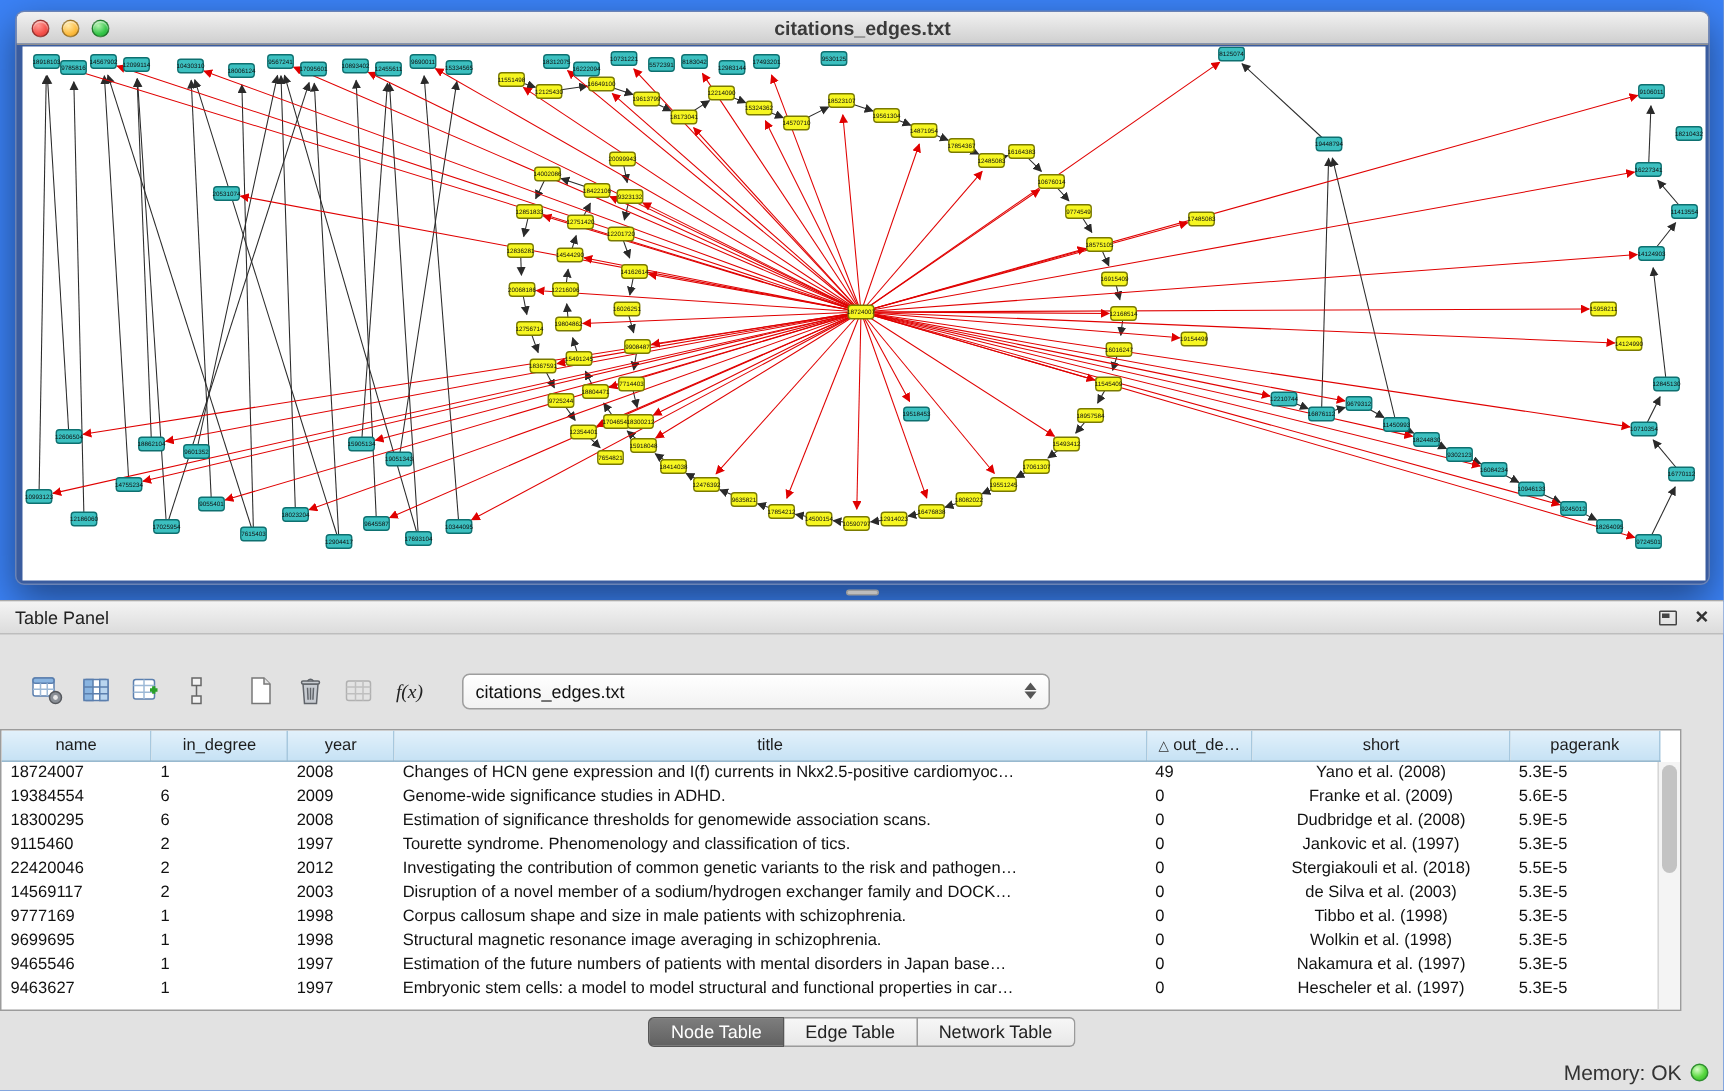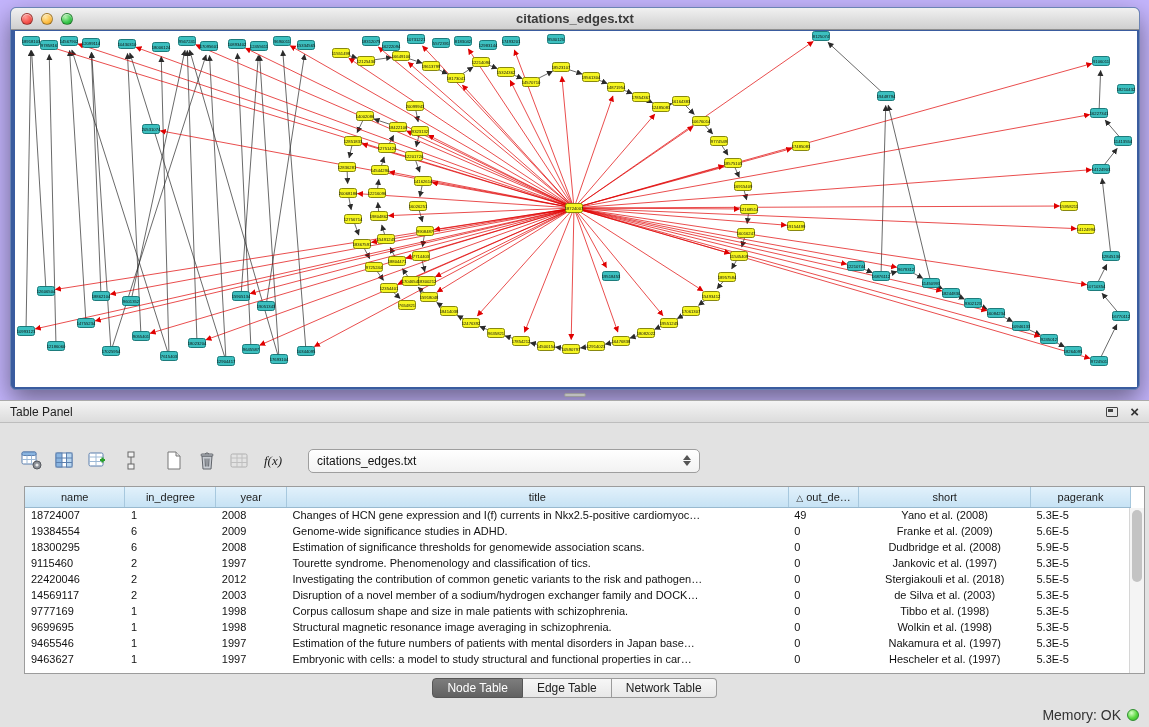--- a/index.html
+++ b/index.html
@@ -1,17 +1,17 @@
 <!DOCTYPE html>
 <html><head>
 <meta charset="utf-8">
 <style>
   * { margin:0; padding:0; box-sizing:border-box; }
   body { font-family:"Liberation Sans", sans-serif; background:#e7e7e7; }
-  .desktop { position:relative; width:1149px; height:727px; background:#c4b5fd; overflow:hidden; }
+  .desktop { position:relative; width:1149px; height:727px; background:#3b82f6; overflow:hidden; }
 
   
   .gwindow { position:absolute; left:10px; top:7px; width:1130px; height:383px;
              border-radius:6px; background:#3a5c9f; box-shadow:0 10px 26px rgba(0,0,0,.45);
              border:1px solid #6b83b5; }
   .titlebar { height:22px; border-radius:5px 5px 0 0;
               background:linear-gradient(#f1f1f1,#cfcfcf); border-bottom:1px solid #8f8f8f;
               display:flex; align-items:center; justify-content:center; position:relative; }
   .title { font-size:13px; font-weight:600; color:#3a3a3a; }
   .lights { position:absolute; left:10px; top:5px; display:flex; gap:8px; }
@@ -47,21 +47,21 @@
   .fx { font-size:13px; font-style:italic; color:#222; font-family:"Liberation Serif", serif; }
   .combo { margin-left:16px; width:392px; height:24px; background:linear-gradient(#ffffff,#f2f2f2);
            border:1px solid #9e9e9e; border-radius:5px; display:flex; align-items:center;
            padding:0 8px; font-size:12px; color:#111; box-shadow:inset 0 1px 0 #fff; }
   .combo .val { flex:1; }
   .combo .arrows { display:flex; flex-direction:column; gap:1px; align-items:center; }
   .combo .arrows i { width:0; height:0; border-left:4px solid transparent; border-right:4px solid transparent; }
   .combo .arrows i.up { border-bottom:5px solid #555; }
   .combo .arrows i.dn { border-top:5px solid #555; }
 
-  .twrap { position:absolute; left:24px; top:85px; width:1121px; height:188px;
+  .twrap { position:absolute; left:0; top:85px; width:1121px; height:188px;
            background:#fff; border:1px solid #9c9c9c; overflow:hidden; }
   table { border-collapse:collapse; table-layout:fixed; width:1106px; }
   th { height:20px; font-size:11px; font-weight:normal; color:#1c1c1c;
        background:linear-gradient(#e2f1fb,#c6e2f4); border-right:1px solid #a7c8de;
        border-bottom:1px solid #98b9cf; text-align:center; overflow:hidden; white-space:nowrap; }
   td { height:16px; font-size:11px; color:#111; padding:0 6px; white-space:nowrap;
        overflow:hidden; text-overflow:clip; }
   .c0{width:99px;} .c1{width:90px;} .c2{width:70px;} .c3{width:497px;} .c4{width:70px;} .c5{width:170px;} .c6{width:99px;}
   td.c0,td.c1,td.c2,td.c3,td.c4,td.c6 { text-align:left; }
   td.c5 { text-align:center; }
@@ -948,21 +948,21 @@
               <td class="c2">1997</td>
               <td class="c3">Estimation of the future numbers of patients with mental disorders in Japan base…</td>
               <td class="c4">0</td>
               <td class="c5">Nakamura et al. (1997)</td>
               <td class="c6">5.3E-5</td>
             </tr>
             <tr>
               <td class="c0">9463627</td>
               <td class="c1">1</td>
               <td class="c2">1997</td>
-              <td class="c3">Embryonic with cells: a model to study structural and functional properties in car…</td>
+              <td class="c3">Embryonic stem cells: a model to model structural and functional properties in car…</td>
               <td class="c4">0</td>
               <td class="c5">Hescheler et al. (1997)</td>
               <td class="c6">5.3E-5</td>
             </tr>
           </tbody>
       </table>
       <div class="vscroll">
         <div class="vthumb"></div>
       </div>
     </div>

